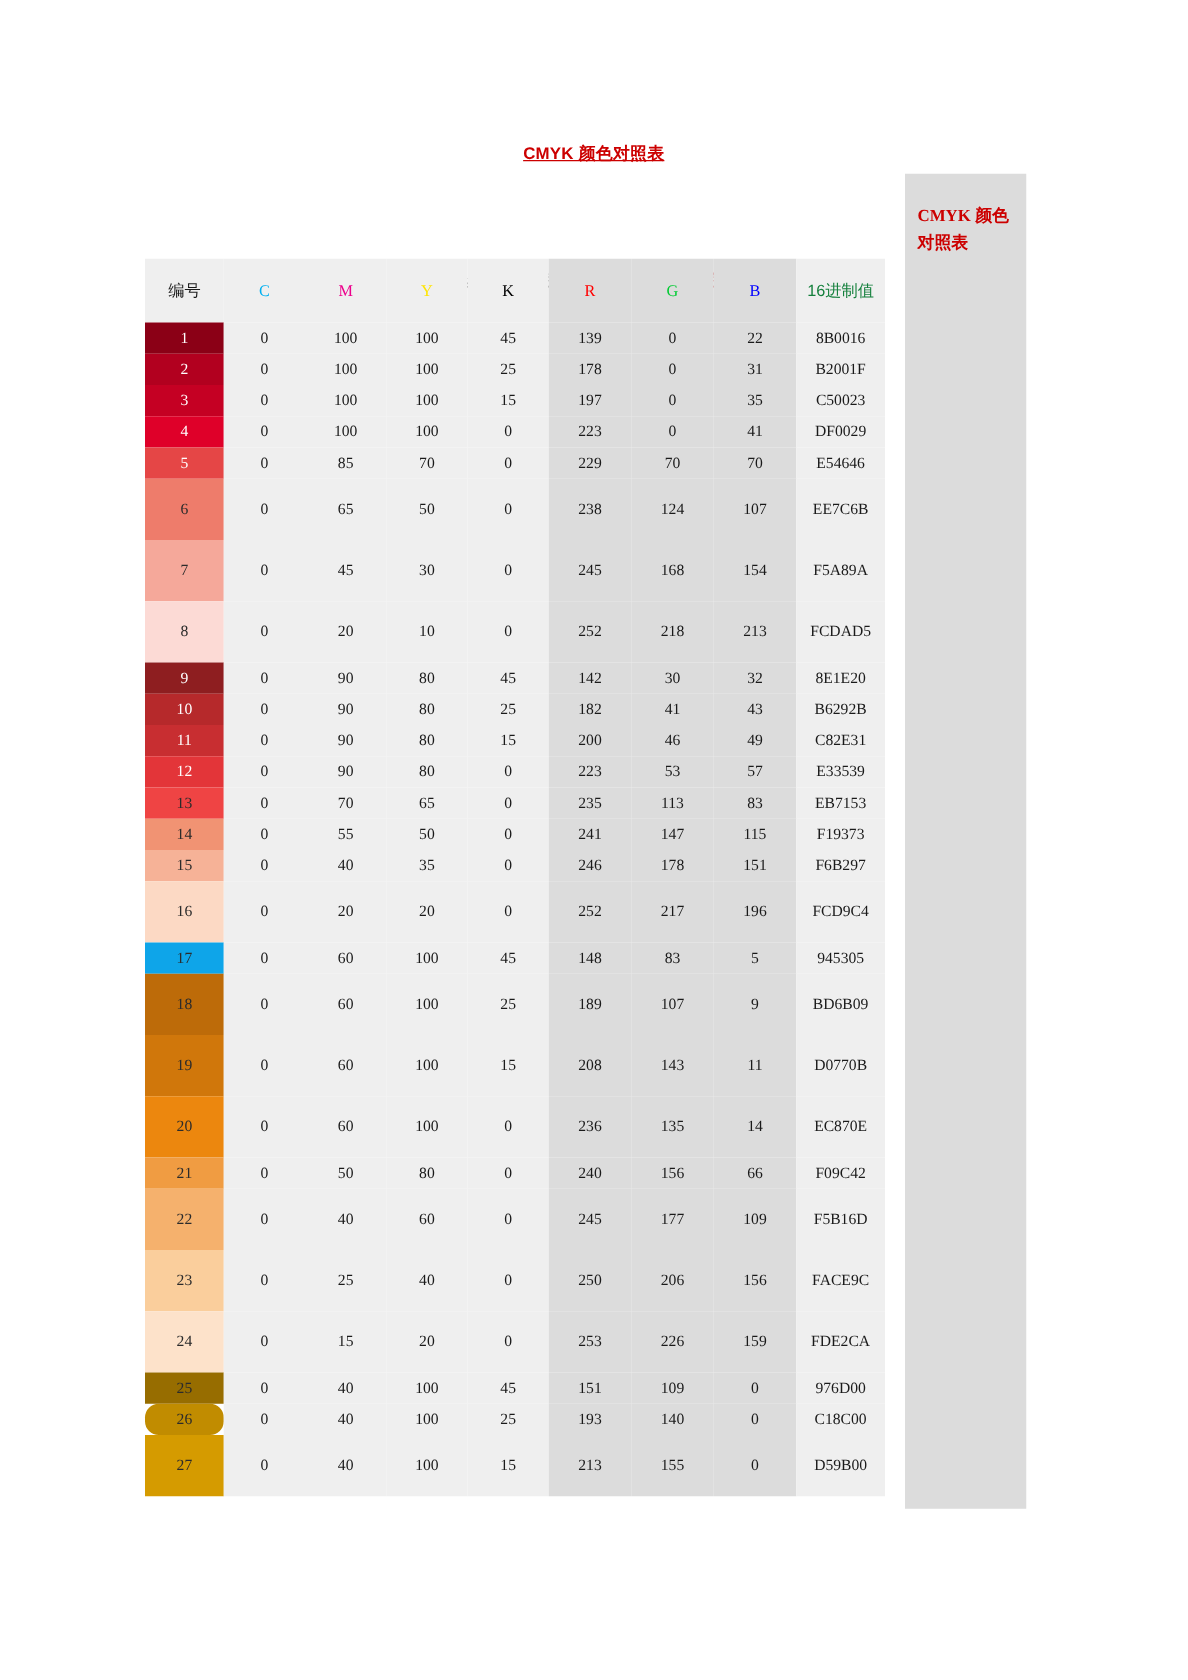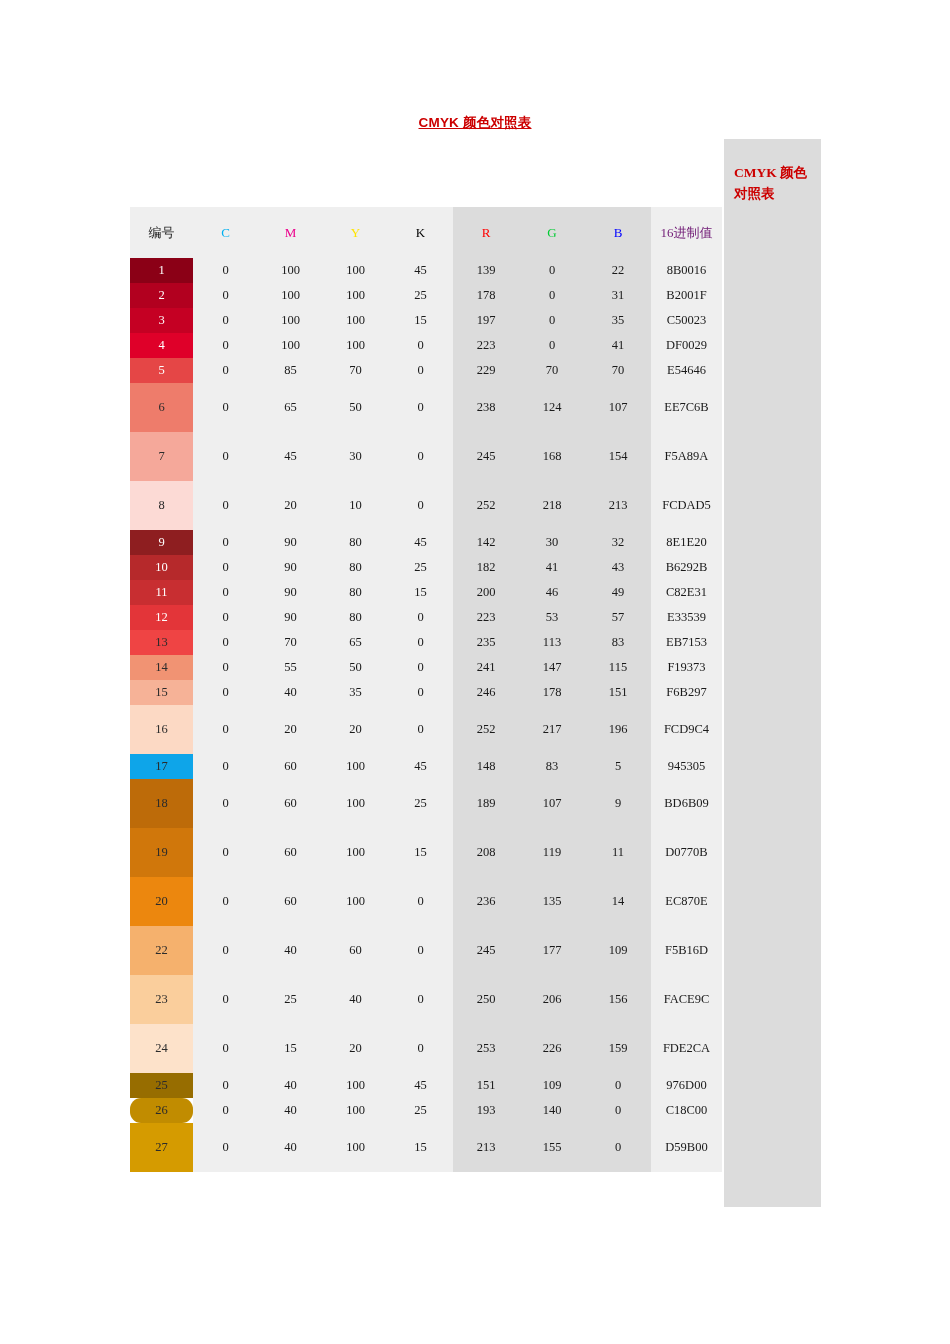--- a/index.html
+++ b/index.html
@@ -72,21 +72,21 @@
     font-family: "Liberation Serif", serif;
     font-weight: bold;
     font-size: 13.5px;
     color: #cc0000;
     line-height: 1.55;
   }
 
   
   #color-table {
     position: absolute;
-    left: 130px;
+    left: 116px;
     top: 207px;
     width: 584px;
     border-collapse: collapse;
     table-layout: fixed;
     font-size: 12.5px;
     color: #1a1a1a;
   }
   #color-table td, #color-table th {
     padding: 0;
     margin: 0;
@@ -103,21 +103,21 @@
   col.c-hex { width: 71px; }
 
   
   #color-table thead th {
     height: 51px;
     font-size: 13px;
   }
   th.h-sw   { background: #efefef; color: #1a1a1a; font-family: "Liberation Serif", serif; }
   th.h-cmyk { background: #efefef; font-family: "Liberation Serif", serif; font-weight: bold; }
   th.h-rgb  { background: #dcdcdc; font-family: "Liberation Serif", serif; font-weight: bold; }
-  th.h-hex  { background: #efefef; color: #701a75; font-family: Liberation Serif, serif;
+  th.h-hex  { background: #efefef; color: #15803d; font-family: Liberation Sans, sans-serif;
               line-height: 1.5; }
 
   th.h-c { color: #00b0f0; }
   th.h-m { color: #ec008c; }
   th.h-y { color: #ffe500; }
   th.h-k { color: #000000; }
   th.h-r { color: #ff0000; }
   th.h-g { color: #00cc33; }
   th.h-b { color: #0000ff; }
 
@@ -369,35 +369,46 @@
         <td class="rgb">9</td>
         <td class="hex">BD6B09</td>
       </tr>
       <tr class="row-tall">
         <td class="sw dark-label" style="background: rgb(208, 119, 11);">19</td>
         <td class="cmyk">0</td>
         <td class="cmyk">60</td>
         <td class="cmyk">100</td>
         <td class="cmyk">15</td>
         <td class="rgb">208</td>
-        <td class="rgb">119</td>
+        <td class="rgb">143</td>
         <td class="rgb">11</td>
         <td class="hex">D0770B</td>
       </tr>
       <tr class="row-tall">
         <td class="sw dark-label" style="background: rgb(236, 135, 14);">20</td>
         <td class="cmyk">0</td>
         <td class="cmyk">60</td>
         <td class="cmyk">100</td>
         <td class="cmyk">0</td>
         <td class="rgb">236</td>
         <td class="rgb">135</td>
         <td class="rgb">14</td>
         <td class="hex">EC870E</td>
       </tr>
+      <tr class="row-norm">
+        <td class="sw dark-label" style="background: rgb(240, 156, 66);">21</td>
+        <td class="cmyk">0</td>
+        <td class="cmyk">50</td>
+        <td class="cmyk">80</td>
+        <td class="cmyk">0</td>
+        <td class="rgb">240</td>
+        <td class="rgb">156</td>
+        <td class="rgb">66</td>
+        <td class="hex">F09C42</td>
+      </tr>
       <tr class="row-tall">
         <td class="sw dark-label" style="background: rgb(245, 177, 109);">22</td>
         <td class="cmyk">0</td>
         <td class="cmyk">40</td>
         <td class="cmyk">60</td>
         <td class="cmyk">0</td>
         <td class="rgb">245</td>
         <td class="rgb">177</td>
         <td class="rgb">109</td>
         <td class="hex">F5B16D</td>

